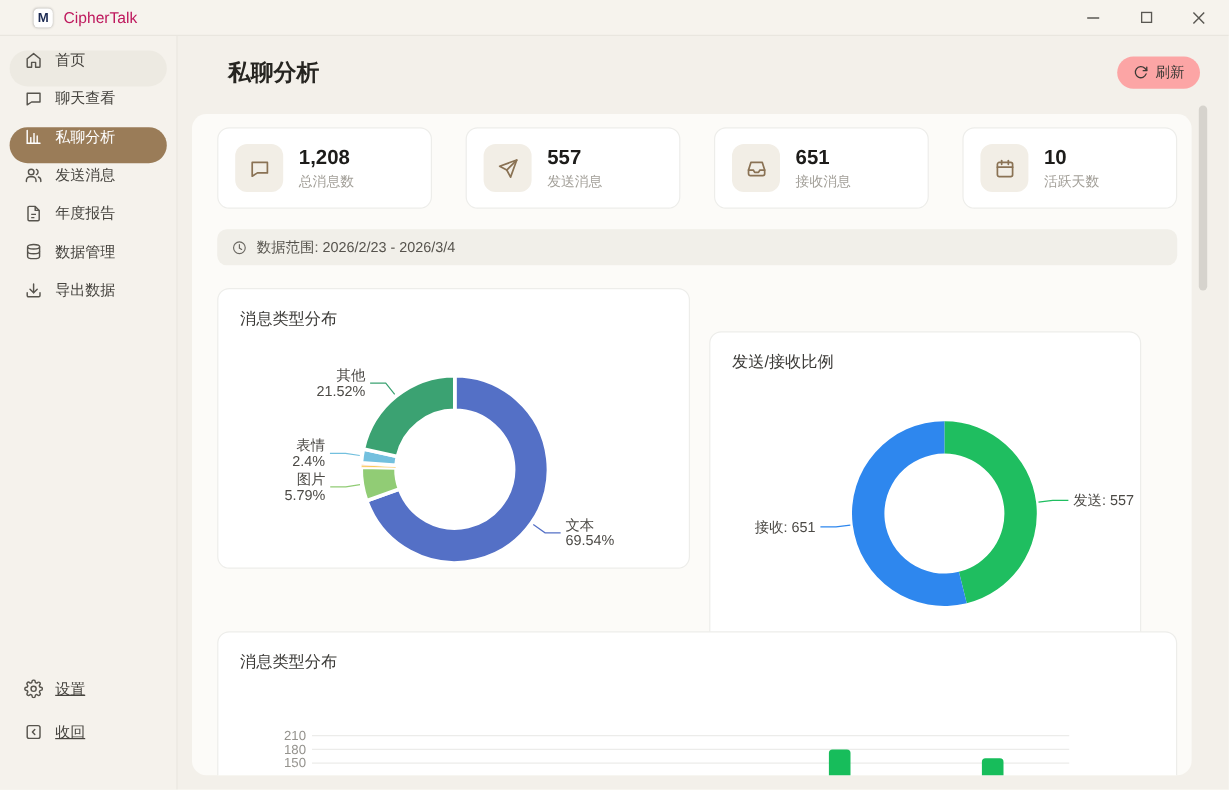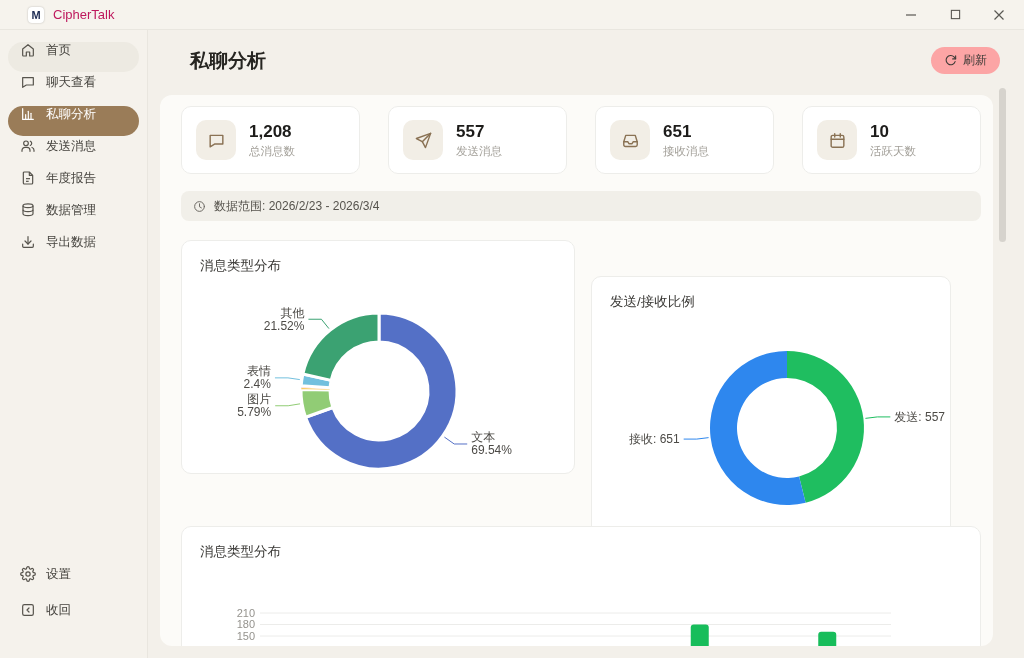--- a/index.html
+++ b/index.html
@@ -16,21 +16,21 @@
   .win-btn svg { display:block; }
 
   
   .sidebar { position:absolute; left:0; top:30px; width:148px; height:628px; background:#f5f2ec; border-right:1px solid #e9e6df; padding:12px 8px; display:flex; flex-direction:column; }
   .nav-item { height:30px; margin-bottom:2px; border-radius:15px; display:flex; align-items:flex-start; gap:10px; padding:0 12px; font-size:12.5px; color:#46443f; }
   .nav-item .ni { width:16px; height:16px; color:#57544d; flex:0 0 16px; }
   .nav-item.subtle { background:#edeae2; }
   .nav-item.active { background:#9a7c58; color:#ffffff; }
   .nav-item.active .ni { color:#ffffff; }
   .sidebar-footer { margin-top:auto; padding-bottom:8px; }
-  .sidebar-footer .nav-item { margin-bottom:6px; }
+  .sidebar-footer .nav-item { margin-bottom:6px;text-decoration:underline; }
   .ni svg { width:16px; height:16px; display:block; }
 
   
   .main-header-title { position:absolute; left:190px; top:48px; font-size:19px; font-weight:700; color:#262521; }
   .refresh-btn { position:absolute; right:24px; top:47px; height:27px; background:#fca5a5; border:none; border-radius:14px; display:flex; align-items:center; gap:6px; padding:0 13px; font-size:12px; color:#3c3a36; font-family:inherit; }
   .refresh-btn svg { width:13px; height:13px; }
 
   
   .panel { position:absolute; left:160px; top:95px; width:833px; height:551px; background:#fcfbf8; border-radius:12px; overflow:hidden; padding:11px 12px 0 21px; }
   .row { width:800px; }

